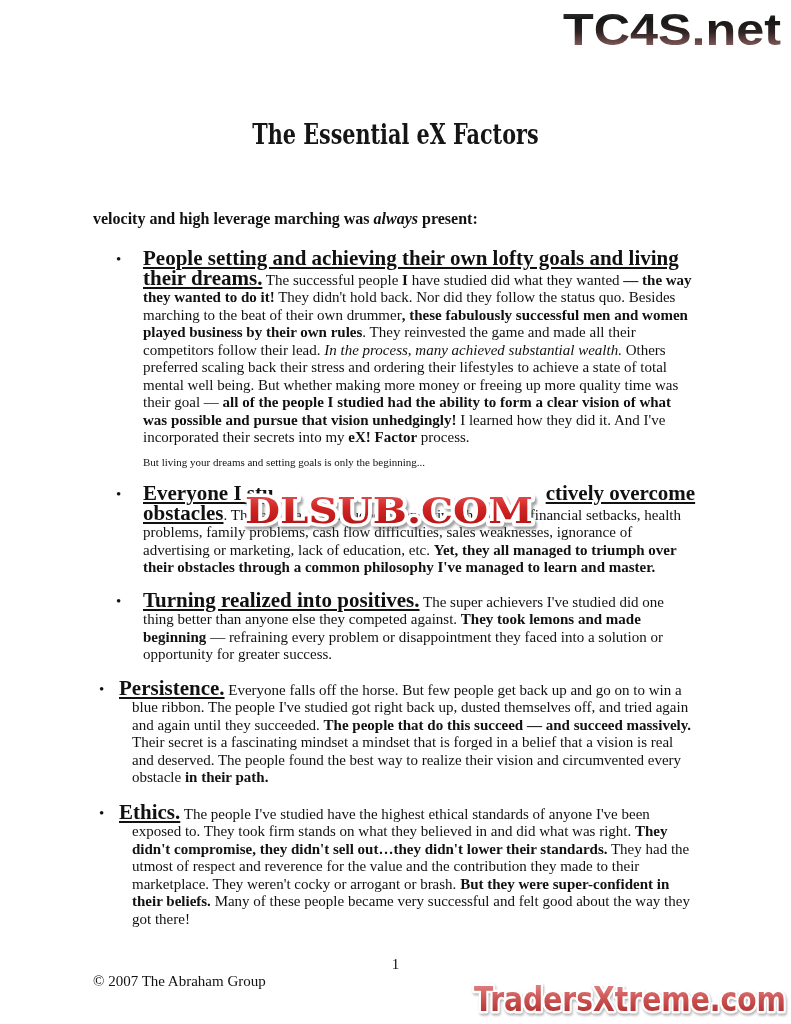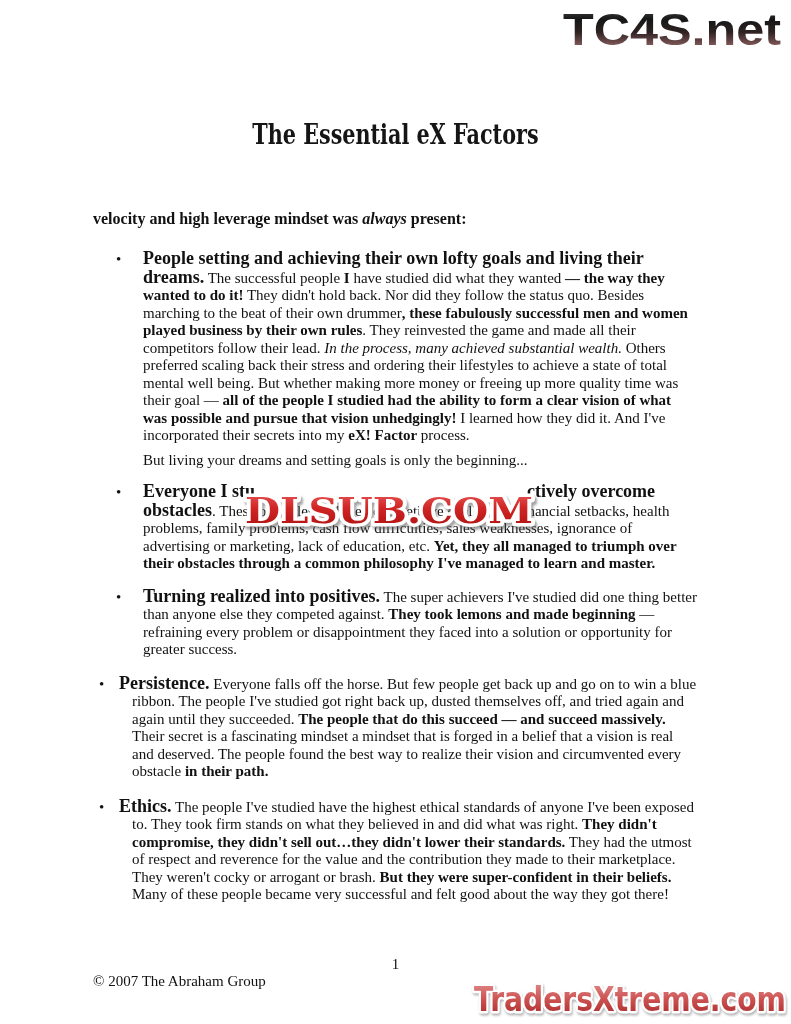--- a/index.html
+++ b/index.html
@@ -25,25 +25,25 @@
   .bullets{margin-top:17px;}
   .bullet{position:relative;font-size:15px;line-height:17.5px;}
   .bullet .marker{position:absolute;font-size:15px;top:1px;}
   .li-wide{padding-left:50px;}
   .li-wide .marker{left:23px;}
   .li-tight{padding-left:39px;text-indent:-13px;}
   .li-tight .marker{left:19px;}
   .mt2{margin-top:15px;}
   .mt3{margin-top:16px;}
   .mt4{margin-top:17px;}
-  .interlude{padding-left:50px;margin:7px 0 14px 0;font-size:15px;line-height:17.5px;}
+  .interlude{padding-left:50px;margin:7px 0 14px 0;font-size:11px;line-height:17.5px;}
   .b{font-weight:bold;}
   .i{font-style:italic;}
   .u{}
-  .big{font-size:18px;}
+  .big{font-size:21px;text-decoration:underline;}
   .gap{display:inline-block;height:1px;}
   .footer{position:absolute;left:93px;top:956px;width:605px;font-size:15px;}
   .copyright{position:absolute;left:0;top:17px;}
   .page-num{position:absolute;left:0;width:100%;text-align:center;top:0;}
   .logo-top{position:absolute;top:2px;right:4px;width:230px;height:54px;}
   .wm-center{
     position:absolute;left:238px;top:486px;width:302px;height:48px;
     filter:drop-shadow(2px 3px 1px rgba(90,90,90,.55));
   }
   .logo-bottom{
@@ -65,21 +65,21 @@
     </linearGradient>
   </defs>
   <text x="115" y="43" text-anchor="middle" font-family="Liberation Sans, sans-serif" font-weight="bold" font-size="45" fill="url(#tcg)" textLength="218" lengthAdjust="spacingAndGlyphs">TC4S.net</text>
 </svg>
 
 <div class="doc">
   <div class="title-wrap">
     <span class="doc-title">The Essential eX Factors</span>
   </div>
 
-  <p class="intro"><br><span class="b">velocity and high leverage mindset was </span><span class="b i">always</span><span class="b"> present:</span></p>
+  <p class="intro"><br><span class="b">velocity and high leverage marching was </span><span class="b i">always</span><span class="b"> present:</span></p>
 
   <div class="bullets">
 
     <div class="bullet li-wide">
       <span class="marker">•</span>
       <span><span class="b big">People setting and achieving their own lofty goals and living their dreams.</span><span> The successful people </span><span class="b">I</span><span> have studied did what they wanted </span><span class="b">— the way </span><span class="b u">they</span><span class="b"> wanted to do it!</span><span> They didn't hold back. Nor did they follow the status quo. Besides marching to the beat of their own drummer</span><span class="b">, these fabulously successful men and women played business by their own rules</span><span>. They reinvested the game and made all their competitors follow </span><span class="u">their</span><span> lead. </span><span class="i">In the process, many achieved substantial wealth.</span><span> Others preferred scaling back their stress and ordering their lifestyles to achieve a state of total mental well being. But whether making more money or freeing up more quality time was their goal — </span><span class="b">all of the people I studied had the ability to form a clear vision of what </span><span class="b u">was</span><span class="b"> possible </span><span class="b u">and pursue that vision unhedgingly!</span><span>  I learned how they </span><span class="u">did it.</span><span> And I've incorporated their secrets into my </span><span class="b">eX! Factor</span><span> process.</span></span>
     </div>
 
     <p class="interlude"><span>But living your dreams and setting goals is only the beginning...</span></p>
 

